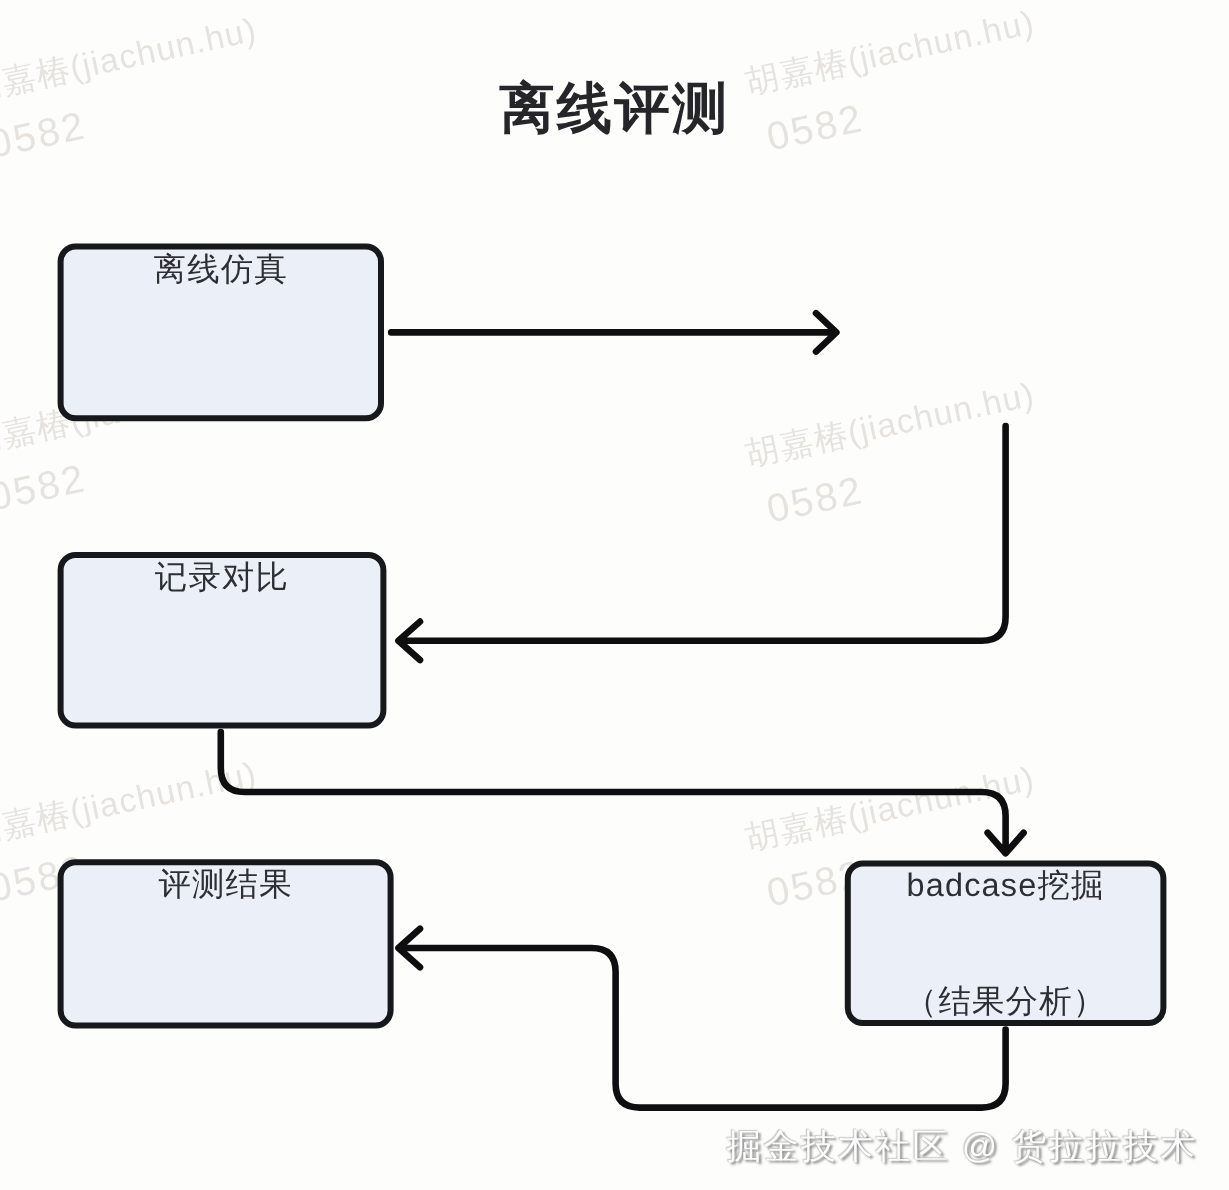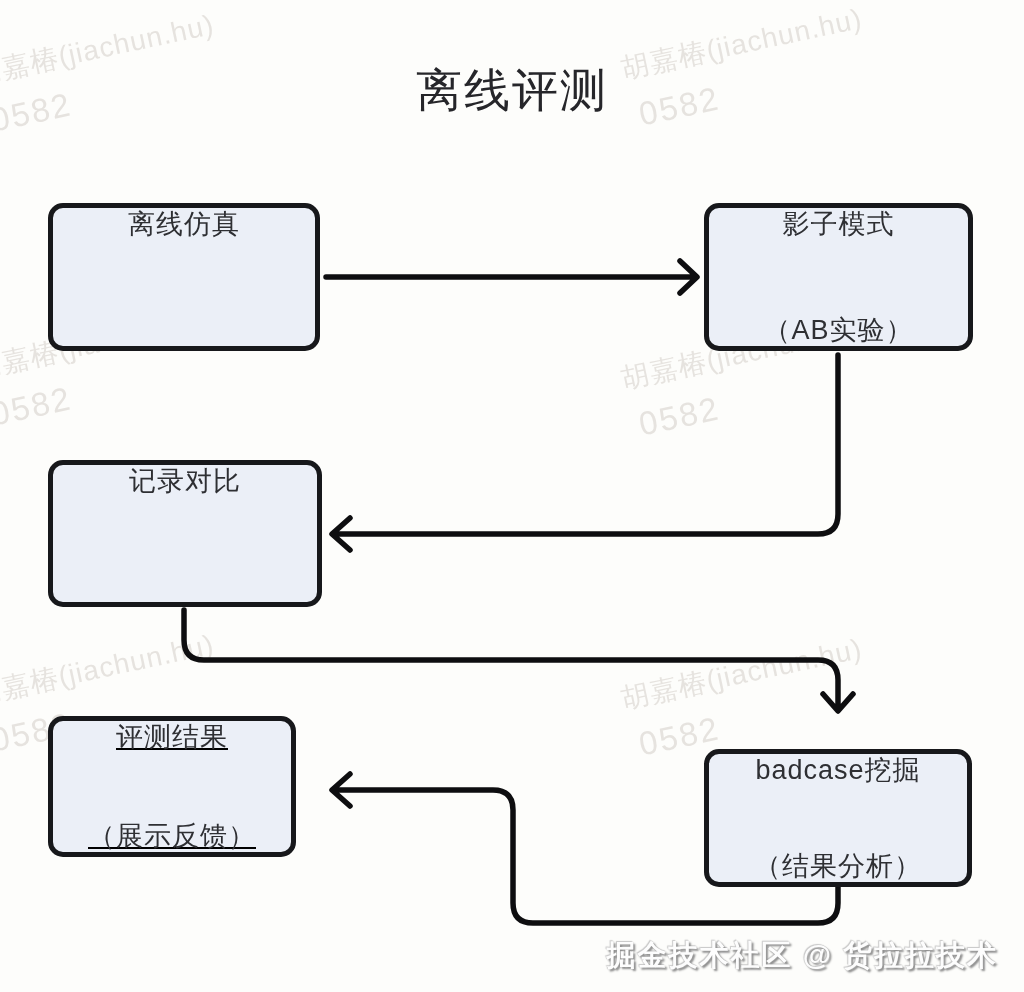--- a/index.html
+++ b/index.html
@@ -20,21 +20,21 @@
     white-space:nowrap;
     line-height:1.25;
   }
   .wm .wm-l1{font-size:28px;letter-spacing:1px;}
   .wm .wm-l2{font-size:33px;letter-spacing:2px;margin-top:10px;margin-left:8px;}
 
   
   .title{
     position:absolute;top:60px;left:0;width:100%;
     text-align:center;
-    font-size:46px;font-weight:400;color:#26262a;
+    font-size:46px;font-weight:700;color:#26262a;
     letter-spacing:2px;
   }
 
   
   .node{
     position:absolute;
     background:#ebeff7;
     border:5px solid #17181b;
     border-radius:15px;
     box-sizing:border-box;
@@ -42,34 +42,34 @@
     align-items:center;justify-content:space-between;
     gap:29px;
   }
   .node .l1,.node .l2{
     font-size:27px;color:#2e2f33;font-weight:500;
     letter-spacing:1px;line-height:1.2;text-align:center;
   }
   .n1{left:48px;top:203px;width:272px;height:148px;}
   .n2{left:704px;top:203px;width:269px;height:148px;}
   .n3{left:48px;top:460px;width:274px;height:147px;}
-  .n4{left:48px;top:716px;width:248px;height:141px;text-decoration:underline;}
-  .n5{left:704px;top:717px;width:268px;height:138px;margin-top:32px;}
+  .n4{left:48px;top:716px;width:280px;height:141px;}
+  .n5{left:704px;top:717px;width:268px;height:138px;}
 
   
   svg.edges{position:absolute;inset:0;pointer-events:none;}
   svg.edges path{
     fill:none;stroke:#0e0e10;stroke-width:5.5;
     stroke-linecap:round;stroke-linejoin:round;
   }
 
   
   .footer{
     position:absolute;top:936px;right:26px;
-    font-size:29px;font-weight:bold;letter-spacing:2px;
+    font-size:29px;font-weight:normal;letter-spacing:2px;
     color:#fdfdfd;
     text-shadow:2px 2px 2px #8d8d8d, -1px -1px 1px #c8c8c8, 0 0 1px #aaaaaa;
     white-space:nowrap;
   }
 </style>
 </head>
 <body>
 
 <div class="stage">
 
@@ -108,32 +108,27 @@
 
     <path d="M 184 610 L 184 640 Q 184 660 204 660 L 818 660 Q 838 660 838 680 L 838 708 M 823 694 L 838 711 L 853 694"></path>
 
     <path d="M 838 858 L 838 903 Q 838 923 818 923 L 533 923 Q 513 923 513 903 L 513 810 Q 513 790 493 790 L 334 790 M 350 774 L 332 790 L 350 806"></path>
   </svg>
 
   <div class="node n1">
     <div class="l1">离线仿真</div>
   </div>
 
-  <div class="node n2">
-    <div class="l1">影子模式</div>
-    <div class="l2">（AB实验）</div>
-  </div>
 
   <div class="node n3">
     <div class="l1">记录对比</div>
   </div>
 
   <div class="node n4">
     <div class="l1">评测结果</div>
-    <div class="l2">（展示反馈）</div>
   </div>
 
   <div class="node n5">
     <div class="l1">badcase挖掘</div>
     <div class="l2">（结果分析）</div>
   </div>
 
   <div class="footer">掘金技术社区 @ 货拉拉技术</div>
 
 </div>

